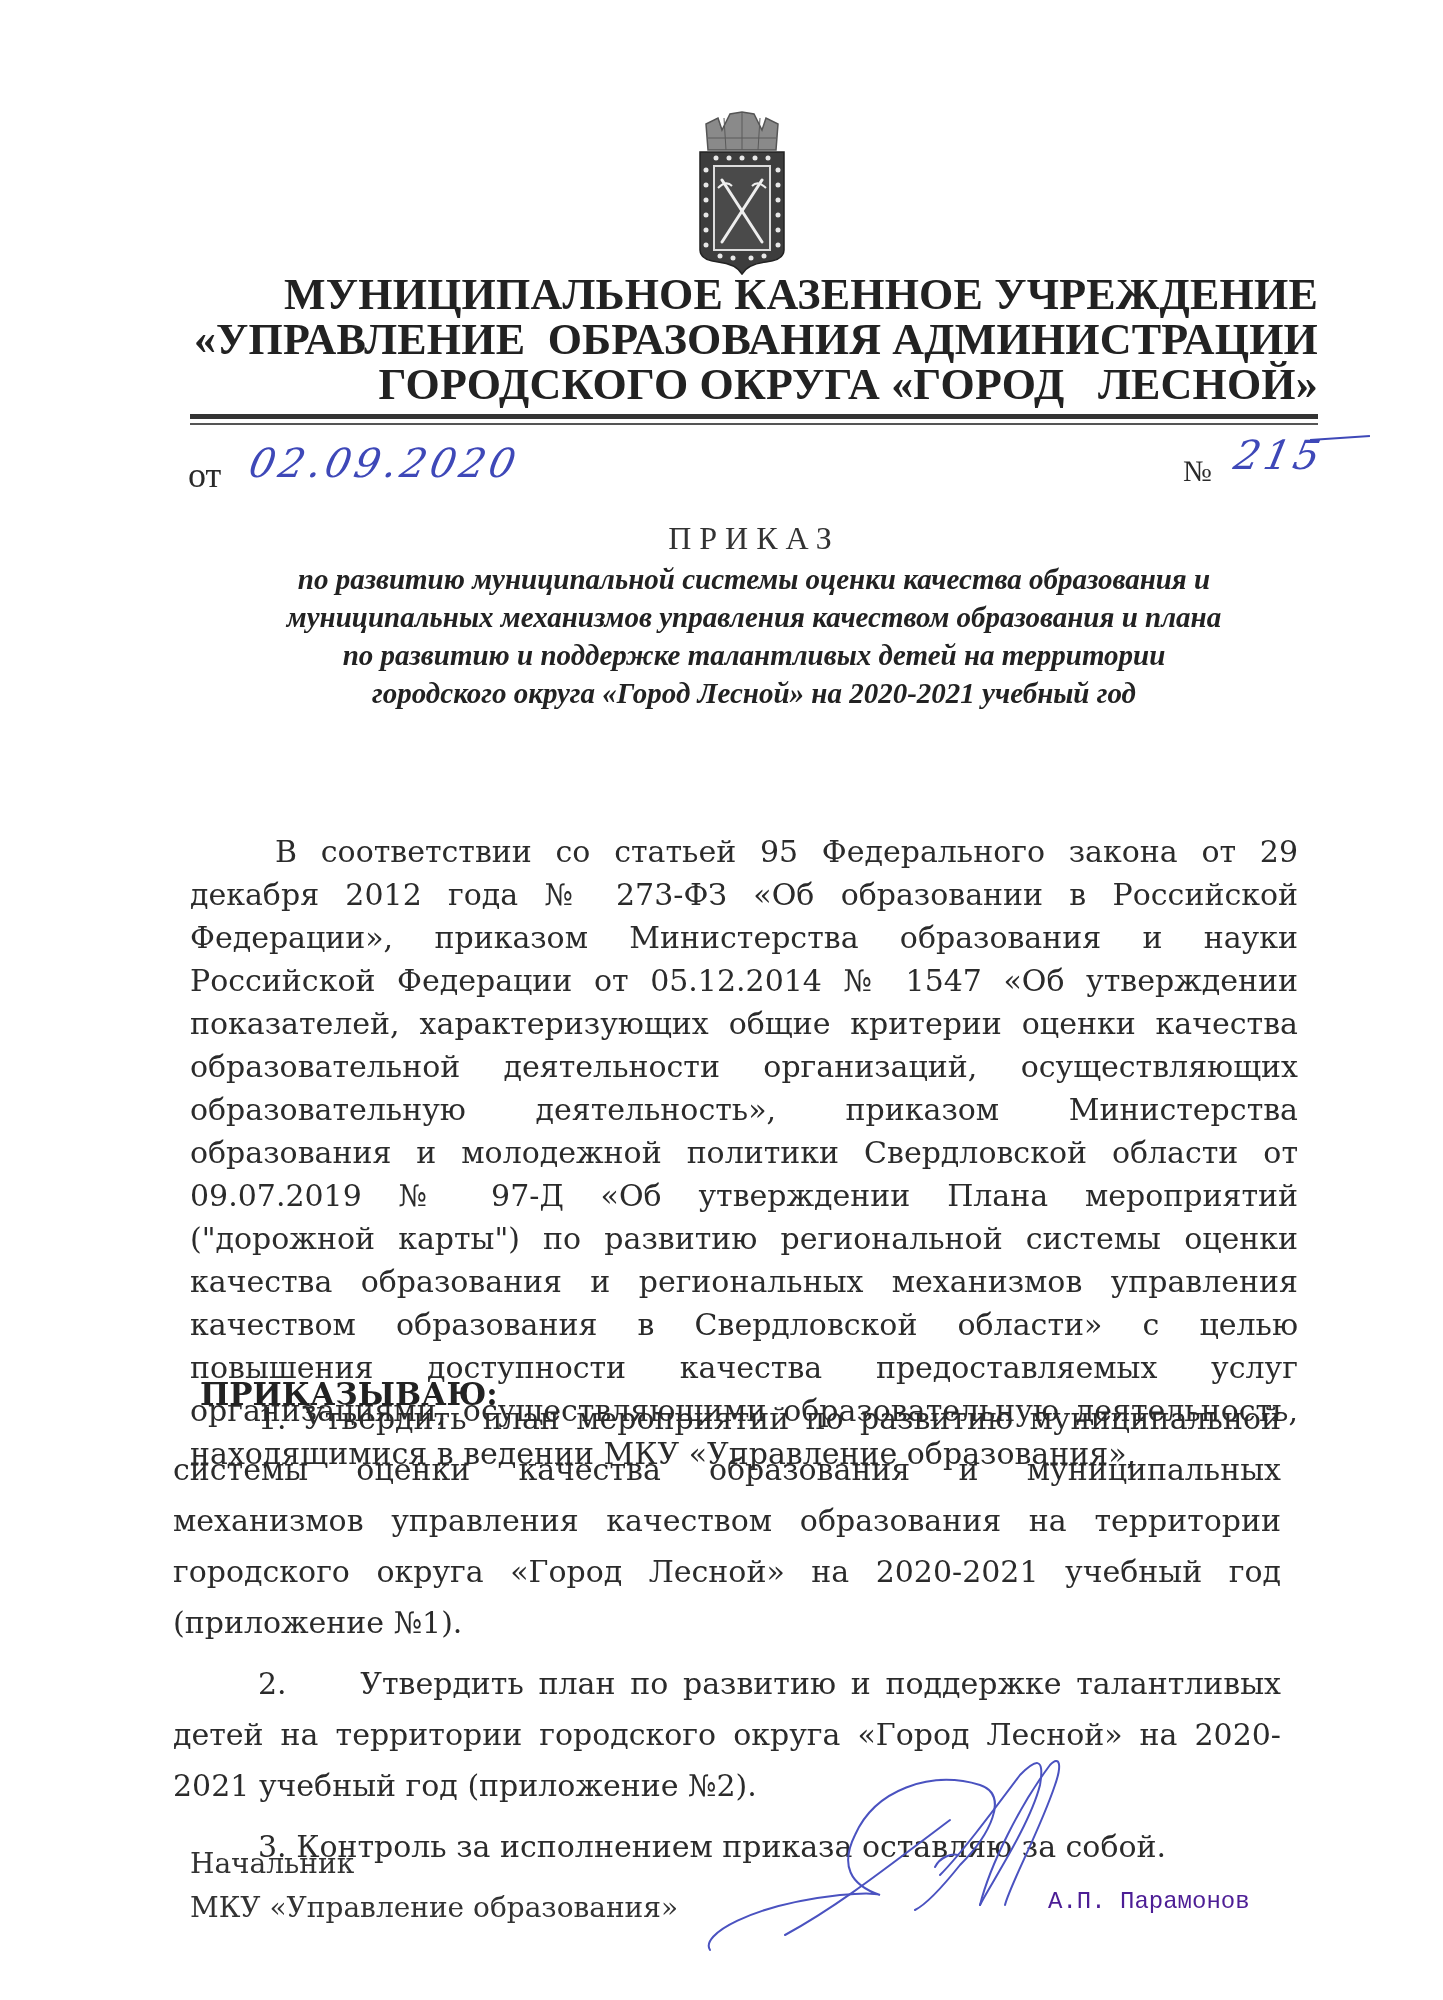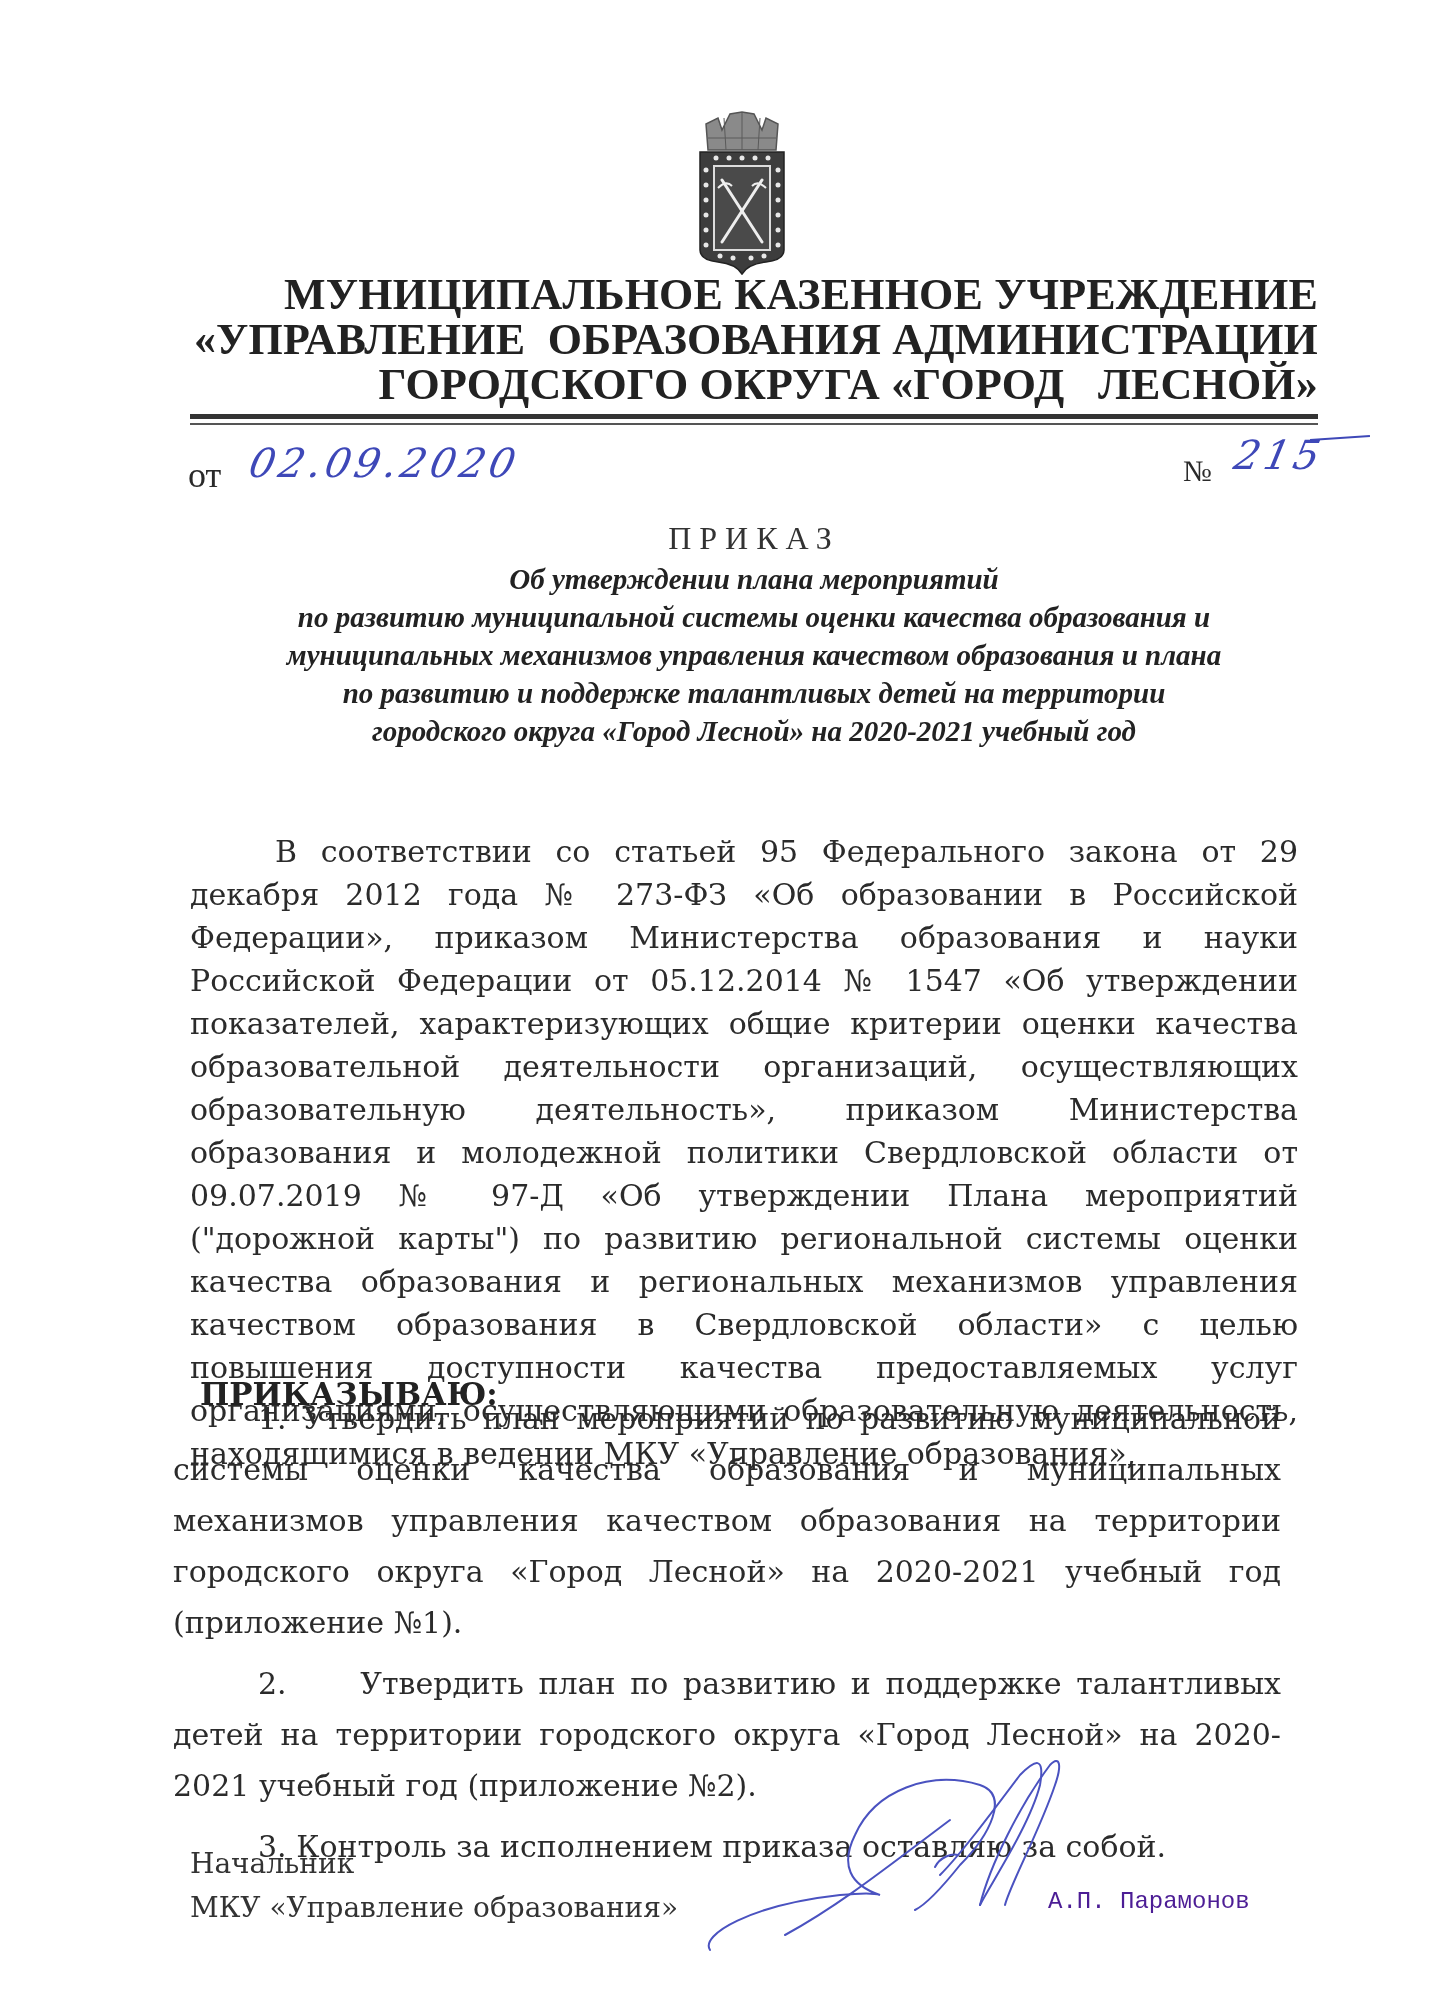--- a/index.html
+++ b/index.html
@@ -97,21 +97,20 @@
 <div class="abs rule-thin"></div>
 
 <div class="abs from-label">от</div>
 <div class="abs hand date-val">02.09.2020</div>
 <div class="abs num-label">№</div>
 <div class="abs hand num-val">215</div>
 <div class="abs num-stroke"></div>
 
 <div class="abs prikaz">ПРИКАЗ</div>
 <div class="abs title">
-  <div>Об утверждении плана мероприятий</div>
   <div>по развитию муниципальной системы оценки качества образования и</div>
   <div>муниципальных механизмов управления качеством образования и плана</div>
   <div>по развитию и поддержке талантливых детей на территории</div>
   <div>городского округа «Город Лесной» на 2020-2021 учебный год</div>
 </div>
 
 <div class="abs body p1">
   <p class="indent">В соответствии со статьей 95 Федерального закона от 29 декабря 2012 года № 273-ФЗ «Об образовании в Российской Федерации», приказом Министерства образования и науки Российской Федерации от 05.12.2014 № 1547 «Об утверждении показателей, характеризующих общие критерии оценки качества образовательной деятельности организаций, осуществляющих образовательную деятельность», приказом Министерства образования и молодежной политики Свердловской области от 09.07.2019 № 97-Д «Об утверждении Плана мероприятий ("дорожной карты") по развитию региональной системы оценки качества образования и региональных механизмов управления качеством образования в Свердловской области» с целью повышения доступности качества предоставляемых услуг организациями, осуществляющими образовательную деятельность, находящимися в ведении МКУ «Управление образования»,</p>
 </div>
 

